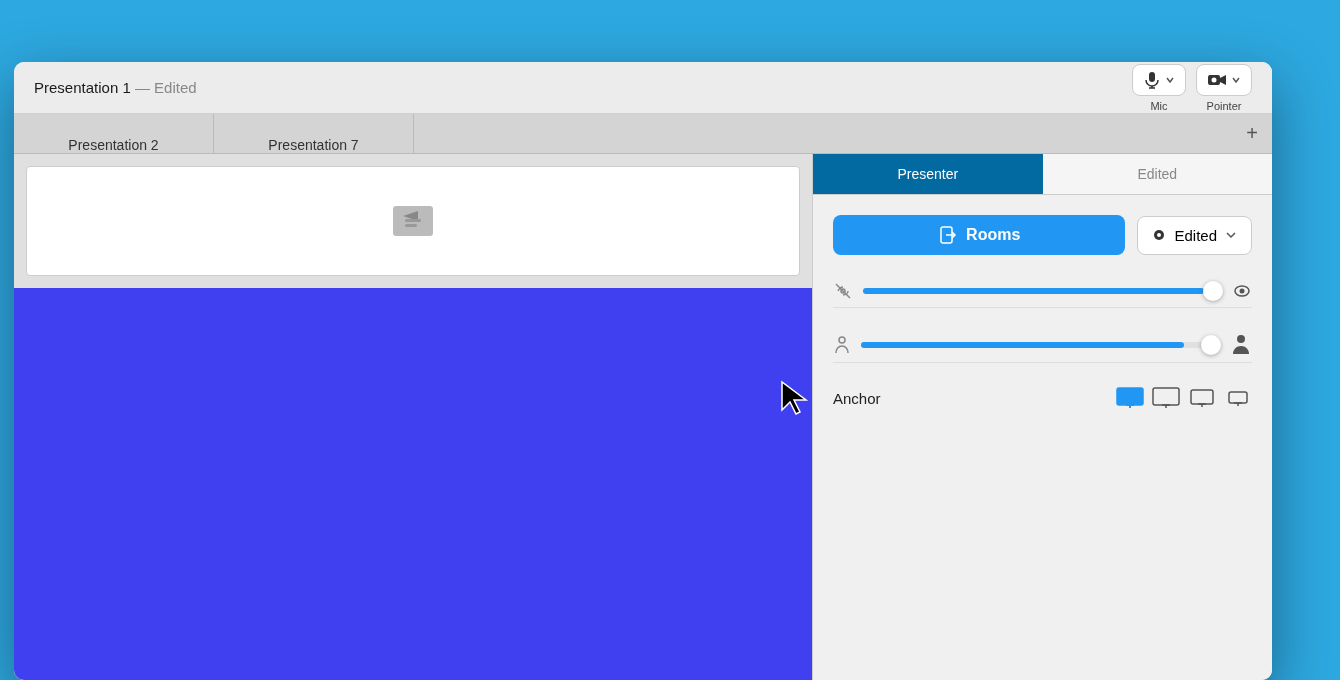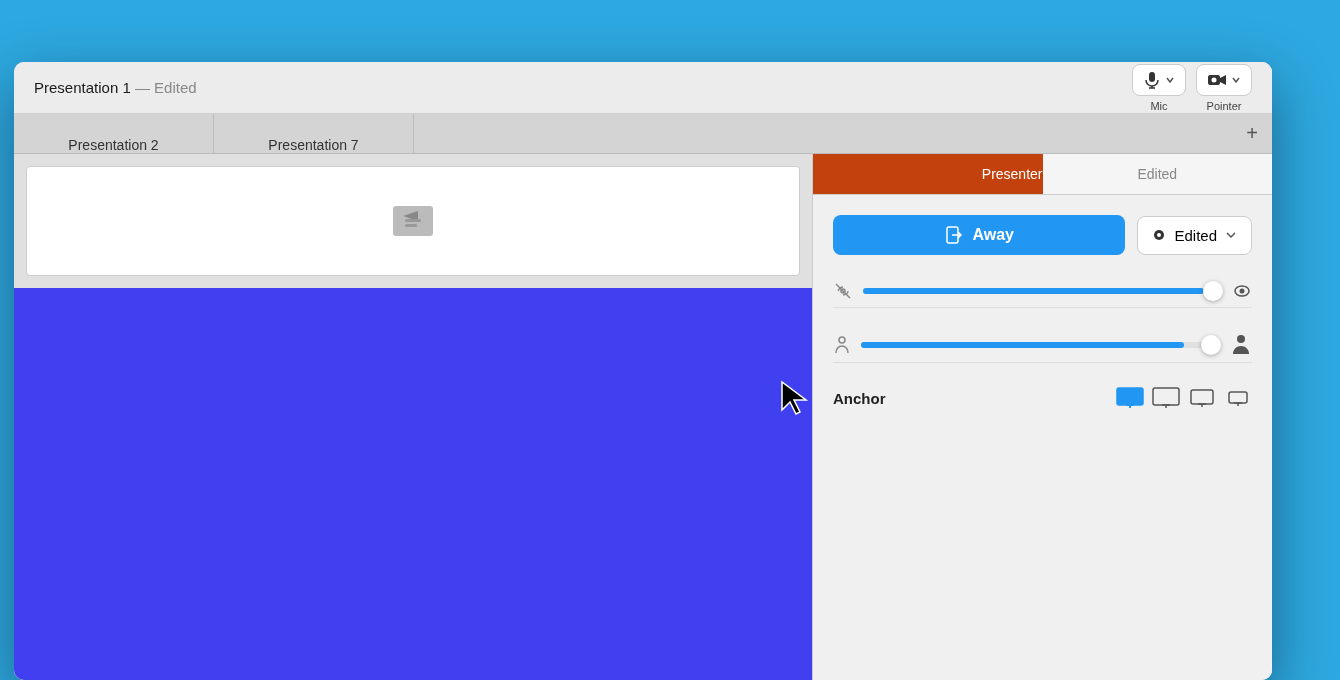--- a/index.html
+++ b/index.html
@@ -161,23 +161,22 @@
     .panel-tab {
       flex: 1;
       padding: 12px 0;
       text-align: center;
       font-size: 14px;
       font-weight: 500;
       cursor: pointer;
     }
 
     .panel-tab.active {
-      background: #c2410c;
+      background: #0369a1;
       color: white;
-      text-align: right;
     }
 
     .panel-tab.inactive {
       color: #888;
     }
 
     .panel-content {
       padding: 20px;
       display: flex;
       flex-direction: column;
@@ -258,21 +257,21 @@
     
     .anchor-row {
       display: flex;
       align-items: center;
       justify-content: space-between;
       padding-top: 4px;
     }
 
     .anchor-label {
       font-size: 15px;
-      font-weight: 700;
+      font-weight: 400;
       color: #222;
     }
 
     .anchor-icons {
       display: flex;
       gap: 8px;
       align-items: center;
     }
 
     
@@ -370,21 +369,21 @@
 
       <div class="panel-content">
 
         <div class="action-row">
           <button class="away-button">
             <svg width="20" height="20" viewBox="0 0 20 20" fill="none">
               <rect x="3" y="2" width="11" height="16" rx="2" stroke="white" stroke-width="1.5"></rect>
               <line x1="8" y1="10" x2="17" y2="10" stroke="white" stroke-width="1.5"></line>
               <polyline points="14,7 17,10 14,13" stroke="white" stroke-width="1.5" fill="none"></polyline>
             </svg>
-            <span>Away</span>
+            <span>Rooms</span>
           </button>
           <div class="pointer-dropdown">
             <svg width="14" height="14" viewBox="0 0 14 14">
               <circle cx="7" cy="7" r="5" fill="#333"></circle>
               <circle cx="7" cy="7" r="2" fill="white"></circle>
             </svg>
             <span>Edited</span>
             <svg width="12" height="12" viewBox="0 0 12 12">
               <polyline points="2,4 6,8 10,4" stroke="#555" stroke-width="1.5" fill="none"></polyline>
             </svg>

